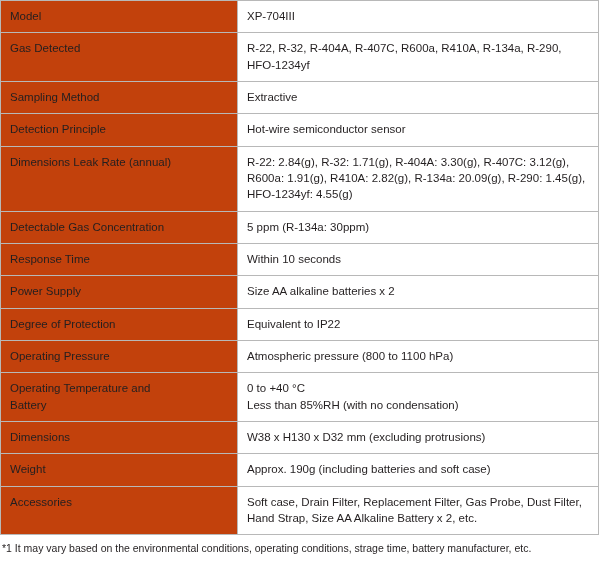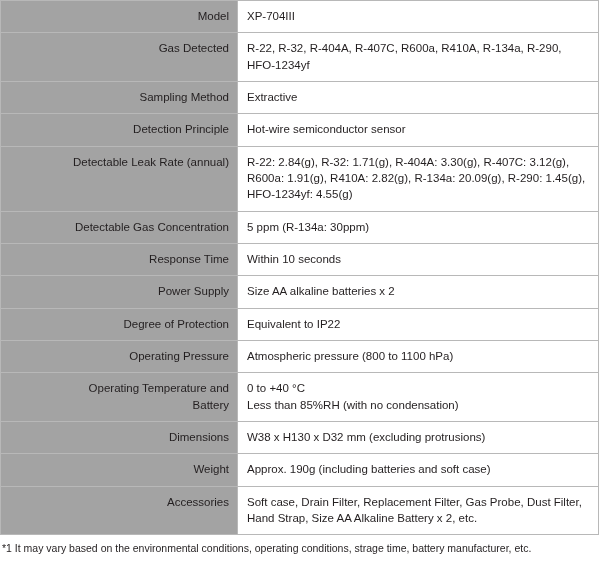--- a/index.html
+++ b/index.html
@@ -27,23 +27,22 @@
   }
   table.spec td {
     border: 1px solid #b8b8b8;
     font-size: 11.5px;
     line-height: 1.42;
     vertical-align: top;
     padding: 7px 8px 8px 9px;
   }
   table.spec td.label {
     width: 219px;
-    background: #a3a3a3;
+    background: #c2410c;
     color: #231f20;
-    text-align: right;
   }
   table.spec td.value {
     background: #ffffff;
     color: #231f20;
   }
   .footnote {
     font-size: 10.5px;
     line-height: 1.35;
     color: #231f20;
     padding: 6px 4px 0 2px;
@@ -78,21 +77,21 @@
           <span class="line2">Extractive</span>
         </td>
       </tr>
       <tr>
         <td class="label"><span>Detection Principle</span></td>
         <td class="value">
           <span class="line2">Hot-wire semiconductor sensor</span>
         </td>
       </tr>
       <tr>
-        <td class="label"><span>Detectable Leak Rate (annual)</span></td>
+        <td class="label"><span>Dimensions Leak Rate (annual)</span></td>
         <td class="value">
           <span class="line2">R-22: 2.84(g), R-32: 1.71(g), R-404A: 3.30(g), R-407C: 3.12(g),</span>
           <span class="line2">R600a: 1.91(g), R410A: 2.82(g), R-134a: 20.09(g), R-290: 1.45(g),</span>
           <span class="line2">HFO-1234yf: 4.55(g)</span>
         </td>
       </tr>
       <tr>
         <td class="label"><span>Detectable Gas Concentration</span></td>
         <td class="value">
           <span class="line2">5 ppm (R-134a: 30ppm)</span>

